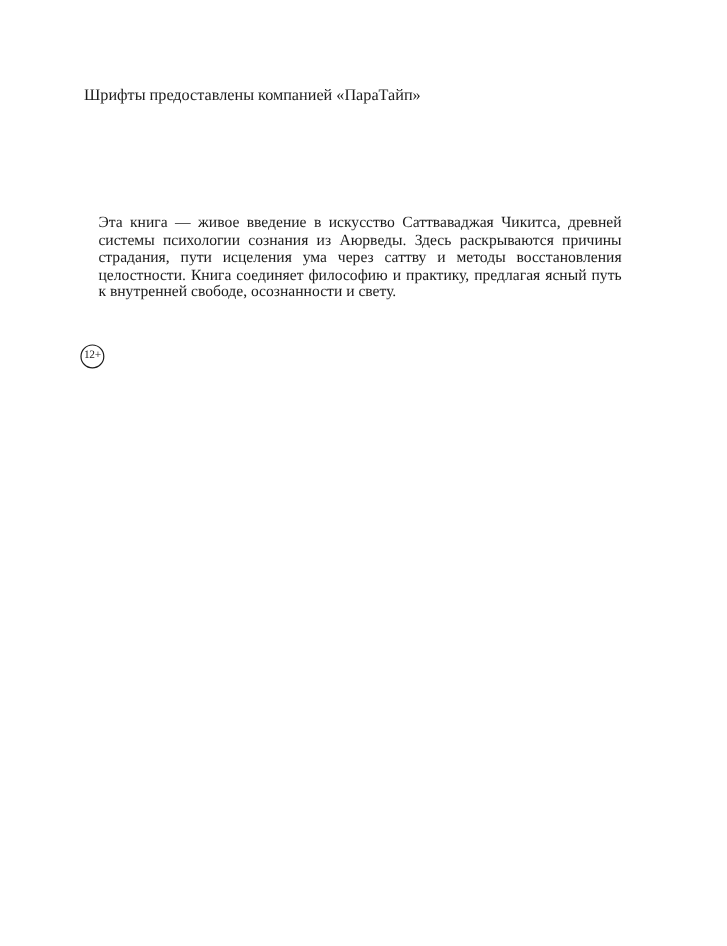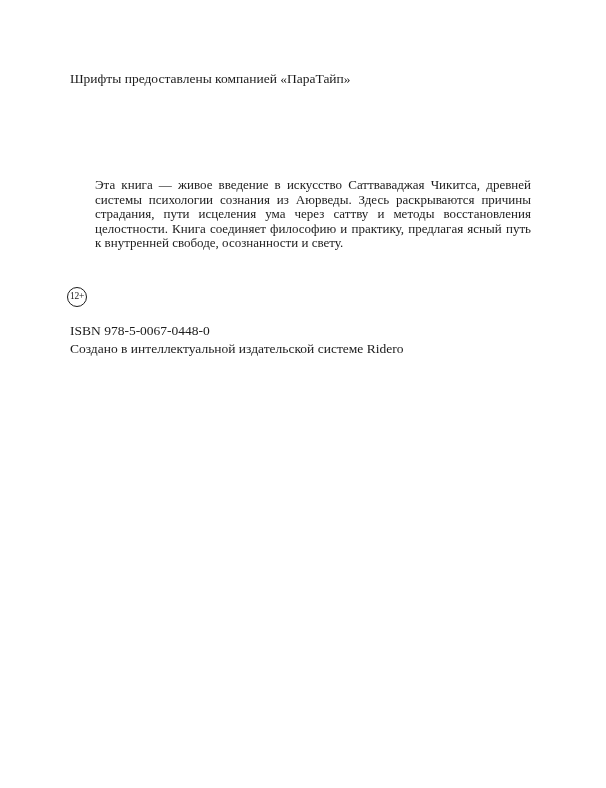--- a/index.html
+++ b/index.html
@@ -27,21 +27,21 @@
   .copyright {
     position: absolute;
     left: 70px;
     top: 138px;
     font-size: 13.5px;
     line-height: 15px;
     white-space: nowrap;
   }
   .annotation {
     position: absolute;
-    left: 95px;
+    left: 82px;
     top: 178px;
     width: 436px;
     font-size: 13px;
     line-height: 14.6px;
     text-align: justify;
   }
   .age-badge {
     position: absolute;
     left: 67px;
     top: 287px;
@@ -75,18 +75,14 @@
 
   <div class="fonts-credit">Шрифты предоставлены компанией «ПараТайп»</div>
 
 
   <div class="annotation">Эта книга — живое введение в искусство Саттваваджая Чикитса, древней системы психологии сознания из Аюрведы. Здесь раскрываются причины страдания, пути исцеления ума через саттву и методы восстановления целостности. Книга соединяет философию и практику, предлагая ясный путь к внутренней свободе, осознанности и свету.</div>
 
   <div class="age-badge">
     <span>12+</span>
   </div>
 
-  <div class="footer">
-    <div class="line">ISBN 978-5-0067-0448-0</div>
-    <div class="line">Создано в интеллектуальной издательской системе Ridero</div>
-  </div>
 
 </div>
 
 </body></html>

